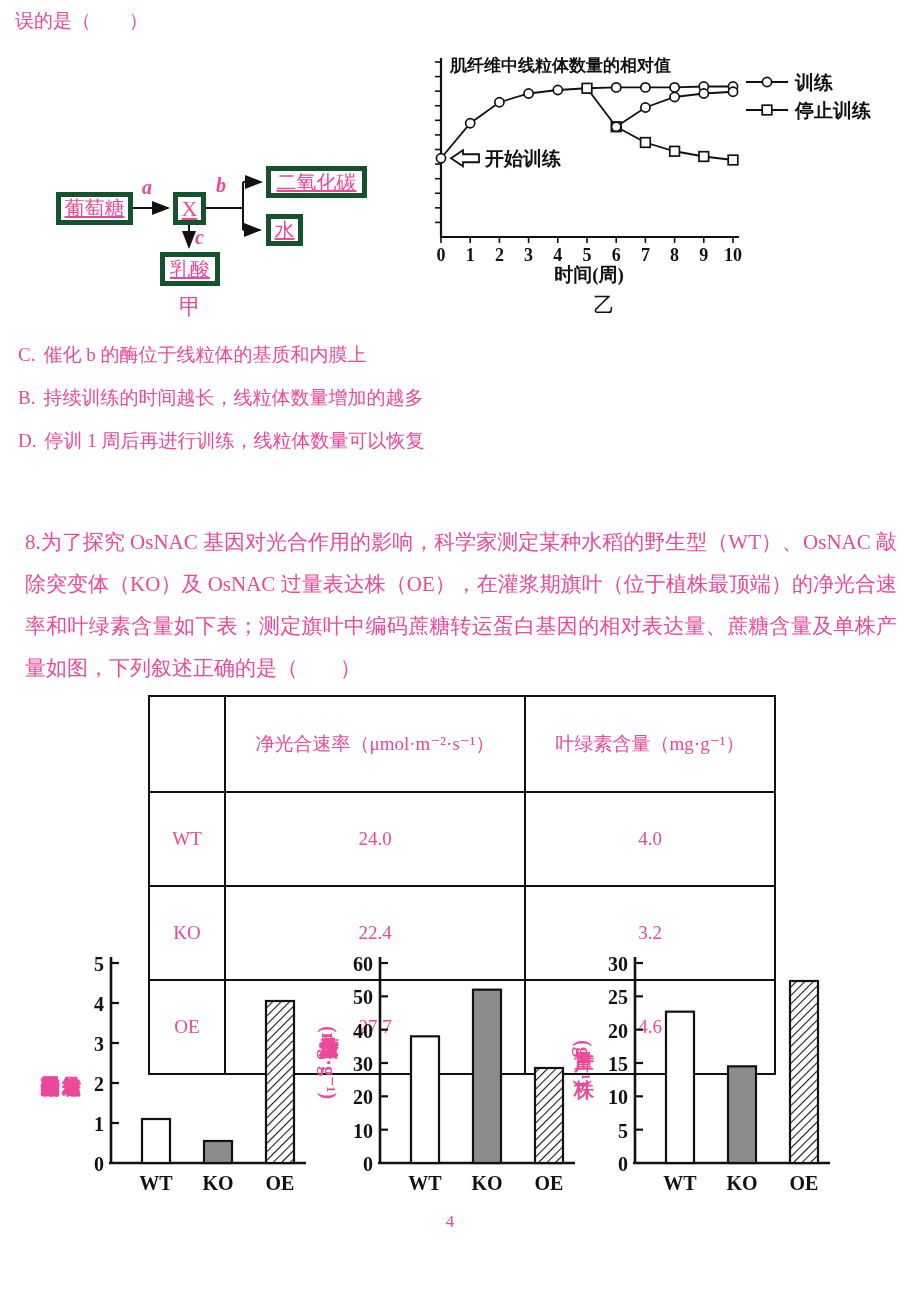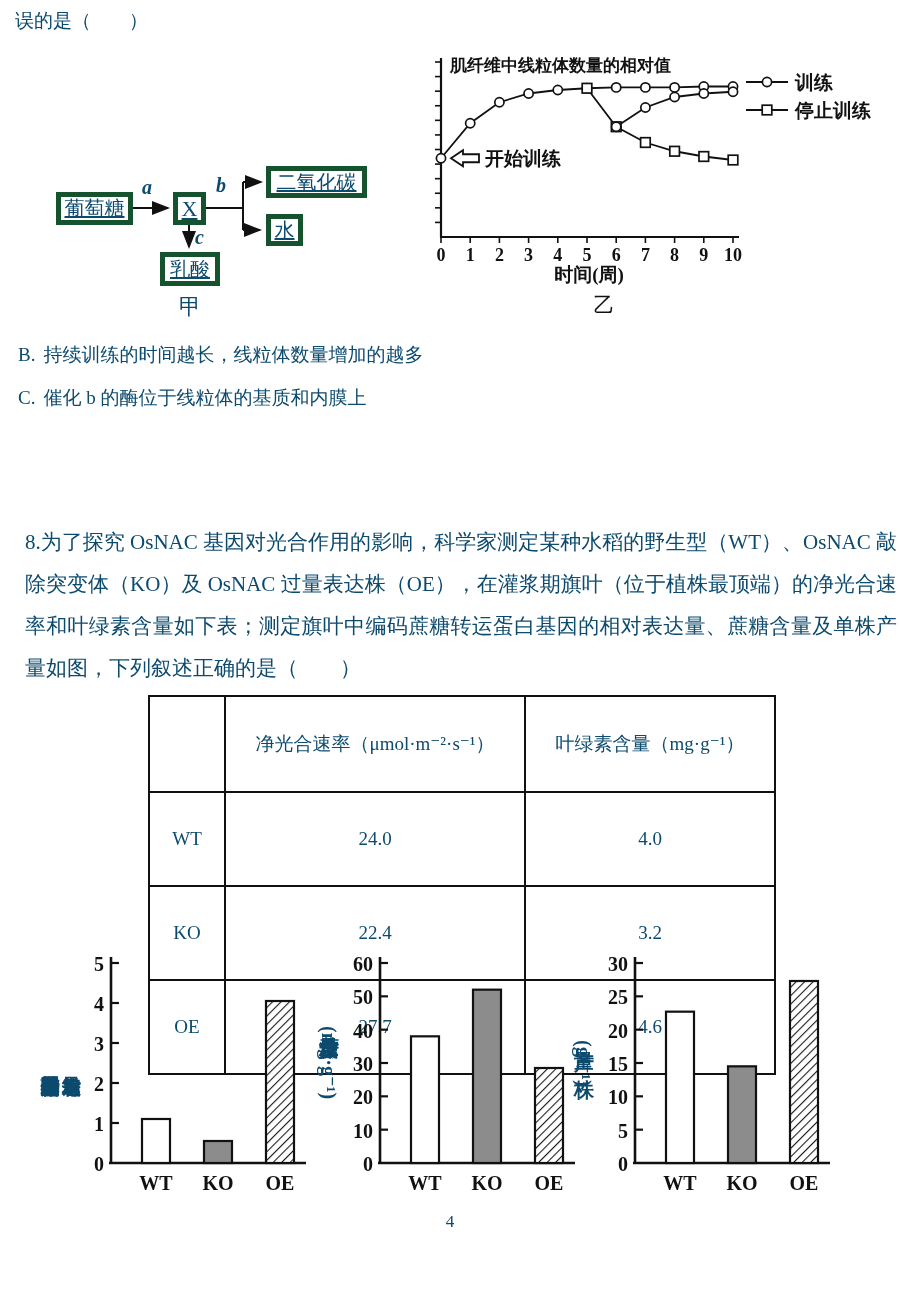--- a/index.html
+++ b/index.html
@@ -1,17 +1,17 @@
 <!DOCTYPE html>
 <html><head>
 <meta charset="utf-8">
 <style>
   html,body{margin:0;padding:0;background:#fff;}
   #page{position:relative;width:900px;height:1249px;background:#fff;overflow:hidden;
-        font-family:"Liberation Serif","DejaVu Serif",serif;color:#0c4a6e;}
+        font-family:"Liberation Serif","DejaVu Serif",serif;color:#ec4899;}
   .txt{position:absolute;font-size:19px;}
   
   #diagram-jia{position:absolute;left:40px;top:150px;width:345px;height:178px;}
   .jbox{position:absolute;border:5px solid #14532d;background:#fff;display:flex;
         align-items:center;justify-content:center;font-size:20px;box-sizing:border-box;text-decoration:underline;}
   .jlabel{position:absolute;font-style:italic;font-size:20px;font-weight:600;}
   .jcap{position:absolute;font-size:22px;}
   #jia-arrows{position:absolute;left:0;top:0;}
   
   #fig-yi{position:absolute;left:424px;top:54px;width:476px;height:268px;}
@@ -152,22 +152,23 @@
         <rect x="338.2" y="51.2" width="9.6" height="9.6" class="mk"></rect>
         <text x="371" y="63" class="leg">停止训练</text>
         <path d="M27 104.25 L39 96.25 L39 100.25 L55 100.25 L55 108.25 L39 108.25 L39 112.25 Z" fill="#fff" stroke="#111" stroke-width="1.8"></path>
         <text x="61" y="111.25" class="ann">开始训练</text>
         <text x="165" y="227" class="axlabel">时间(周)</text>
         <text x="180" y="258" class="caption">乙</text>
       </svg>
   </div>
 
   <div id="options">
+    <div class="opt"><span class="ol">C.</span><span>催化 b 的酶位于线粒体的基质和内膜上</span></div>
     <div class="opt"><span class="ol">B.</span><span>持续训练的时间越长，线粒体数量增加的越多</span></div>
-    <div class="opt"><span class="ol">C.</span><span>催化 b 的酶位于线粒体的基质和内膜上</span></div>
+    <div class="opt"><span class="ol">D.</span><span>停训 1 周后再进行训练，线粒体数量可以恢复</span></div>
   </div>
 
   <div id="q8">8.为了探究 OsNAC 基因对光合作用的影响，科学家测定某种水稻的野生型（WT）、OsNAC 敲除突变体（KO）及 OsNAC 过量表达株（OE），在灌浆期旗叶（位于植株最顶端）的净光合速率和叶绿素含量如下表；测定旗叶中编码蔗糖转运蛋白基因的相对表达量、蔗糖含量及单株产量如图，下列叙述正确的是（　　）</div>
 
   <table id="ptable">
     <tbody>
       <tr class="hdr">
         <td class="c0"></td>
         <td class="c1">净光合速率（μmol·m⁻²·s⁻¹）</td>
         <td class="c2">叶绿素含量（mg·g⁻¹）</td>

